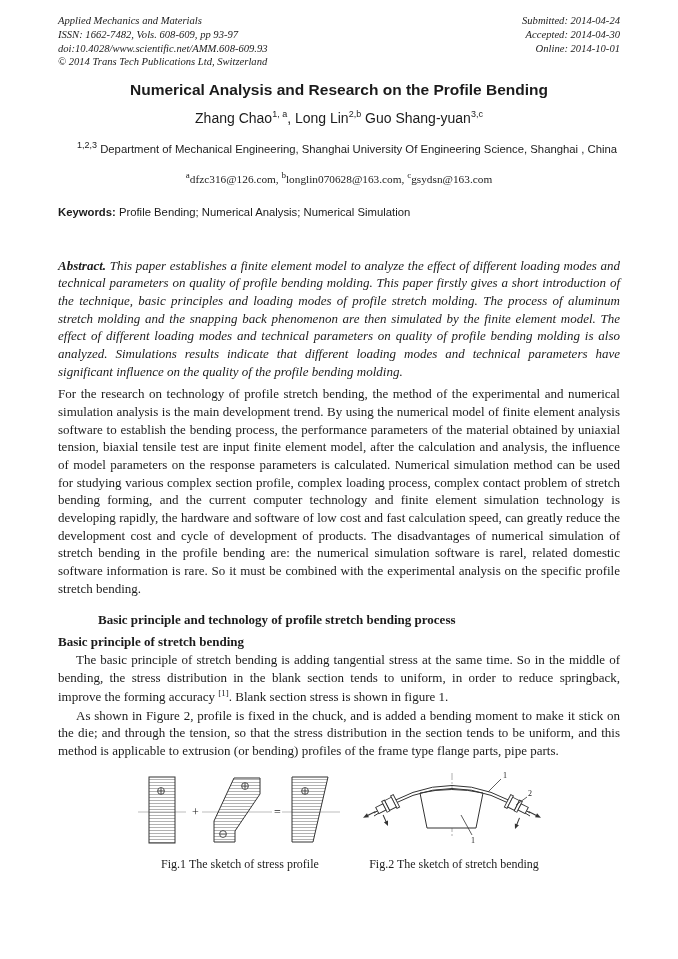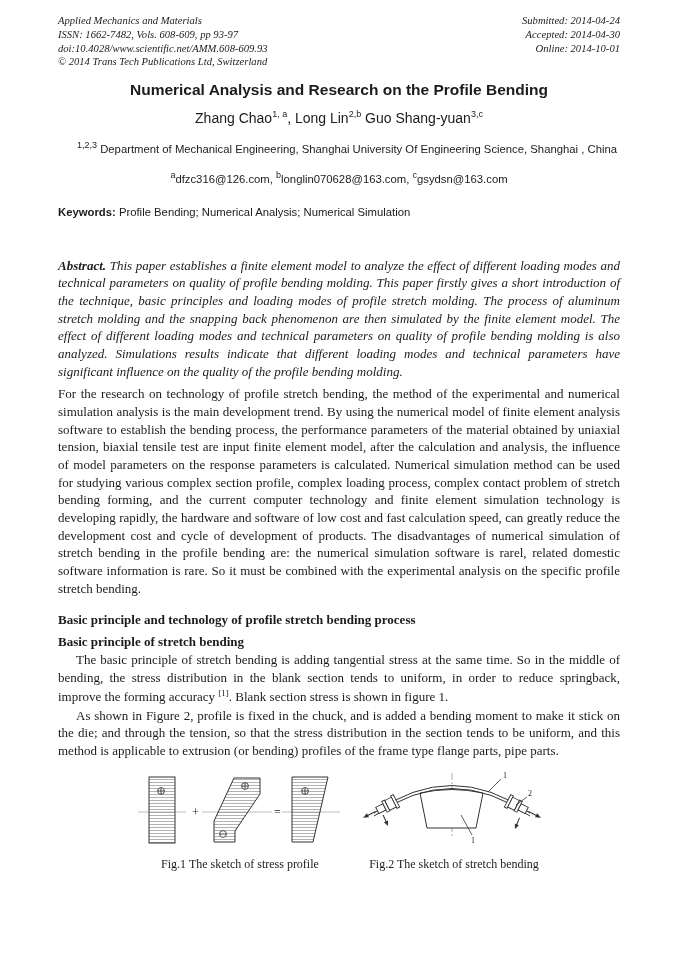--- a/index.html
+++ b/index.html
@@ -15,30 +15,30 @@
   .hdr .left div{text-align:left;}
   .hdr .right div{text-align:right;}
   
   .title{margin-top:12px;text-align:center;font-family:"Liberation Sans",sans-serif;
          font-weight:bold;font-size:15.5px;}
   .authors{margin-top:10px;text-align:center;font-family:"Liberation Sans",sans-serif;
            font-size:14px;white-space:pre-wrap;}
   .authors sup,.affil sup,.emails sup{font-size:9px;}
   .affil{margin-top:13px;text-align:right;font-family:"Liberation Sans",sans-serif;
          font-size:11.3px;line-height:1.45;white-space:pre-wrap;width:556px;margin-left:auto;margin-right:auto;}
-  .emails{margin-top:13px;text-align:center;font-family:Liberation Sans, sans-serif;
+  .emails{margin-top:13px;text-align:center;font-family:Liberation Serif, serif;
           font-size:11.3px;white-space:pre-wrap;}
   .keywords{margin-top:21px;font-family:"Liberation Sans",sans-serif;font-size:11.3px;}
   .keywords .kw-label{font-weight:bold;}
   
   .para{font-size:13px;line-height:1.36;text-align:justify;}
   .abstract{margin-top:39px;font-style:italic;}
   .abstract .ab-label{font-weight:bold;}
   .sec-heading{margin-top:21px;font-size:13px;font-weight:bold;}
-  .sec-heading.tight{margin-top:15px;}
+  .sec-heading.tight{margin-top:15px;margin-left:40px;}
   .sub-heading{margin-top:6px;font-size:13px;font-weight:bold;}
   .para.after-heading{margin-top:5px;}
   .para.indent{text-indent:18px;margin-top:1px;}
   sup.ref{font-size:9px;}
   
   .figure-row{margin-top:6px;display:flex;justify-content:center;align-items:flex-end;gap:14px;}
   .figure{display:flex;flex-direction:column;align-items:center;}
   .fig-caption{font-size:12px;margin-top:3px;text-align:center;}
   svg text{font-family:"Liberation Serif",serif;fill:#1b1b1b;}
 </style>

